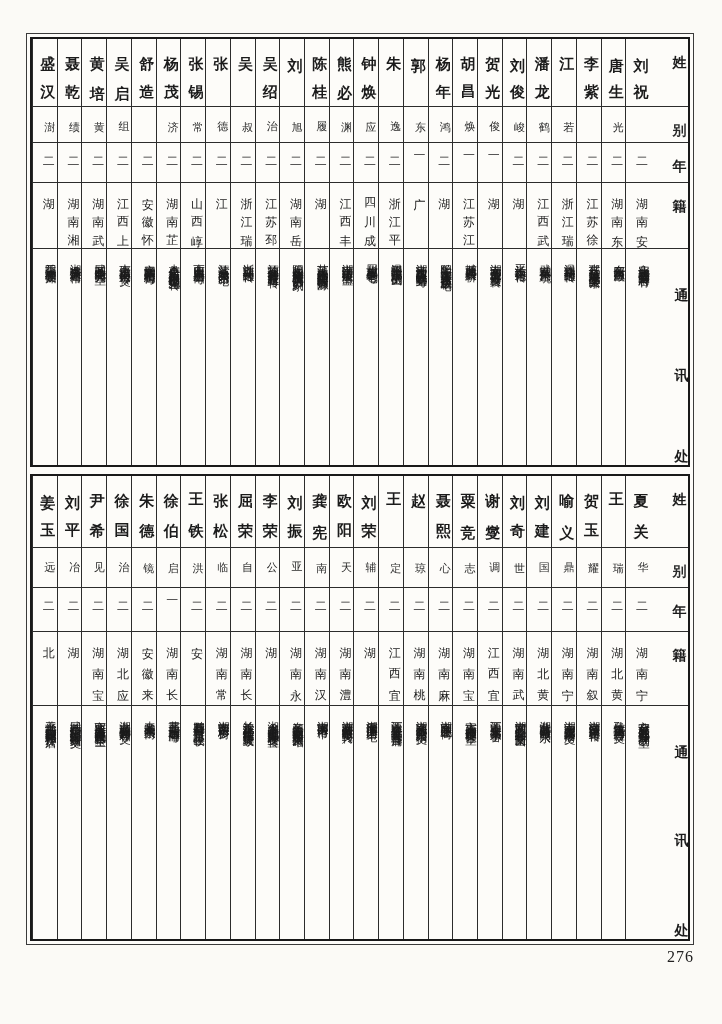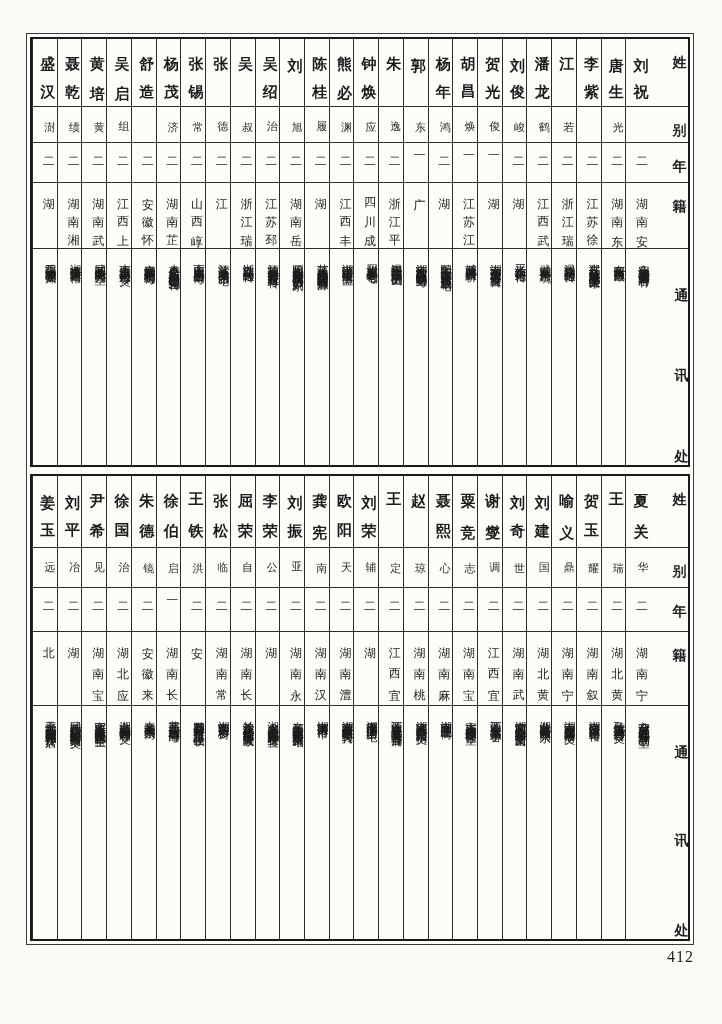--- a/index.html
+++ b/index.html
@@ -485,13 +485,13 @@
     <div class="cell c-name">姜玉振</div>
     <div class="cell c-alias">远臣</div>
     <div class="cell c-age">二三</div>
     <div class="cell c-native">北平</div>
     <div class="cell c-contact">北平宁武门外东椿胡同斌和祥洋货店</div>
   </div>
 </div>
 
 </div>
 
-<div class="page-number">412</div>
+<div class="page-number">276</div>
 
 </body></html>

